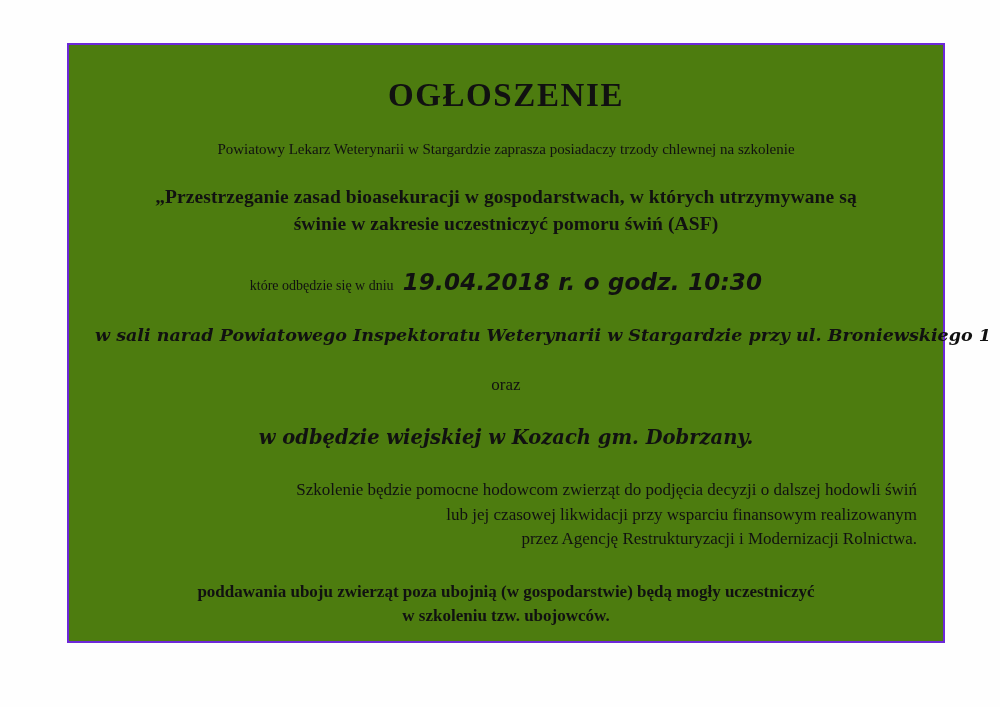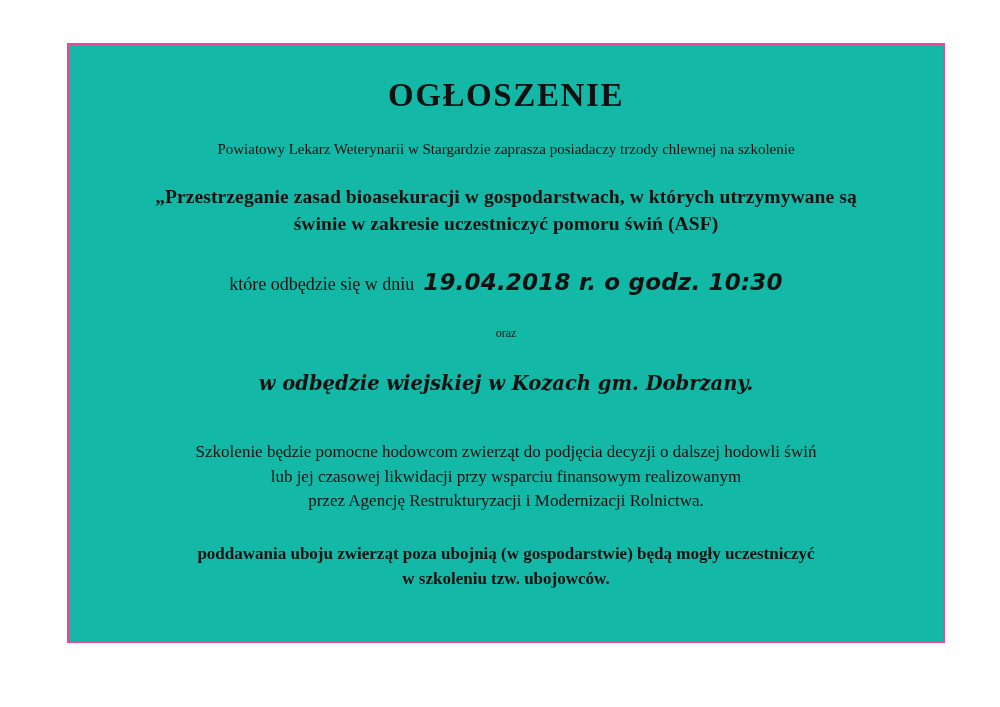--- a/index.html
+++ b/index.html
@@ -27,23 +27,23 @@
     background: #fefefe;
   }
 
   
   #notice-frame {
     position: absolute;
     left: 67px;
     top: 43px;
     width: 878px;
     height: 600px;
-    border: 2px solid #ec4899;
+    border: 2px solid #6d28d9;
     box-sizing: border-box;
-    background: #14b8a6;
+    background: #4d7c0f;
   }
 
   #notice-body {
     position: absolute;
     left: 0;
     top: 0;
     width: 100%;
     height: 100%;
     box-sizing: border-box;
     padding: 22px 26px 0 26px;
@@ -84,21 +84,21 @@
     font-size: 17.5px;
     line-height: 1.3;
     white-space: nowrap;
   }
   .date-line.second {
     margin-top: 34px;
   }
   .date-prefix {
     font-family: "Liberation Serif", "DejaVu Serif", serif;
     font-weight: normal;
-    font-size: 18px;
+    font-size: 14px;
   }
   .date-strong {
     font-family: "DejaVu Sans", "Liberation Sans", sans-serif;
     font-weight: bold;
     font-style: italic;
     font-size: 23px;
     letter-spacing: 0.2px;
     margin-left: 9px;
   }
 
@@ -111,31 +111,32 @@
     line-height: 1.3;
     margin: 26px 0 0 0;
     white-space: nowrap;
   }
   .venue.second {
     font-size: 19.5px;
     margin-top: 30px;
   }
 
   .conjunction {
-    font-size: 12px;
+    font-size: 17px;
     font-weight: normal;
     margin: 28px 0 0 0;
   }
 
   
   .note {
     font-size: 17px;
     line-height: 1.45;
     font-weight: normal;
-    margin: 44px 0 0 0;
+    margin: 28px 0 0 0;
+    text-align: right;
   }
 
   
   .note-bold {
     font-weight: bold;
     font-size: 17px;
     line-height: 1.45;
     margin: 28px 0 0 0;
   }
 
@@ -156,20 +157,21 @@
 
       <div class="training-title">
         <span class="line">„Przestrzeganie zasad bioasekuracji w gospodarstwach, w których utrzymywane są</span>
         <span class="line">świnie w zakresie uczestniczyć pomoru świń (ASF)</span>
       </div>
 
       <div class="date-line">
         <span class="date-prefix">które odbędzie się w dniu</span><span class="date-strong">19.04.2018 r. o godz.  10:30</span>
       </div>
 
+      <div class="venue">w sali narad Powiatowego Inspektoratu Weterynarii w Stargardzie przy ul. Broniewskiego 1</div>
 
       <div class="conjunction">oraz</div>
 
 
       <div class="venue second">w odbędzie wiejskiej w Kozach gm. Dobrzany.</div>
 
       <div class="note">
         <span class="line">Szkolenie będzie pomocne hodowcom zwierząt do podjęcia decyzji o dalszej hodowli świń</span>
         <span class="line">lub jej czasowej likwidacji przy wsparciu finansowym realizowanym</span>
         <span class="line">przez Agencję Restrukturyzacji i Modernizacji Rolnictwa.</span>

